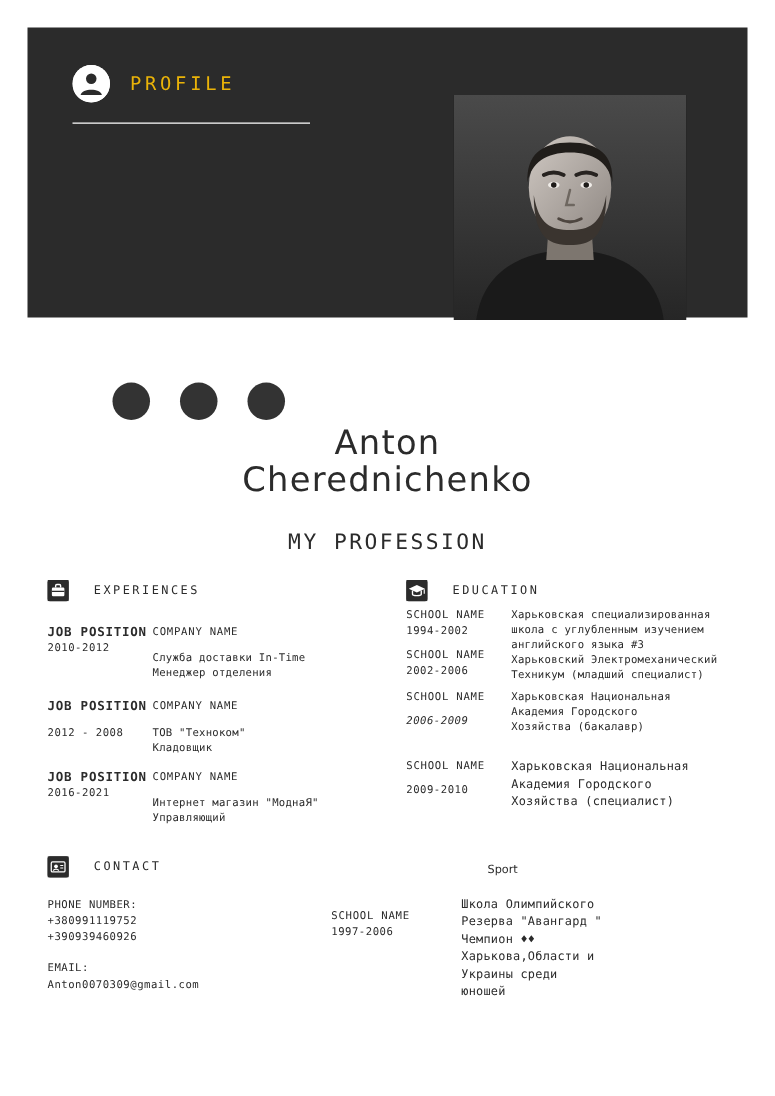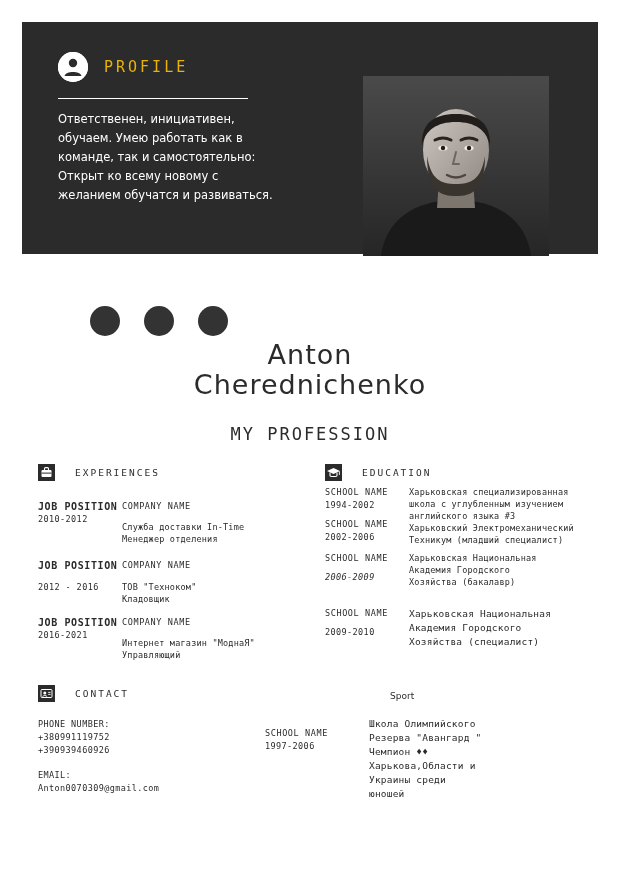--- a/index.html
+++ b/index.html
@@ -228,21 +228,20 @@
           <circle cx="15" cy="15" r="15" fill="#ffffff"></circle>
           <circle cx="15" cy="11" r="4.2" fill="#2b2b2b"></circle>
           <path d="M6.5 24 C7.5 18.5 22.5 18.5 23.5 24 Z" fill="#2b2b2b"></path>
         </svg>
       </span>
       <span class="profile-title">PROFILE</span>
     </div>
 
     <div class="profile-rule"></div>
 
-    <div class="profile-text">Ответственен, инициативен, обучаем. Умею работать как в команде, так и самостоятельно: Открыт ко всему новому с желанием обучатся и развиваться.</div>
 
     <div class="photo-frame">
       <svg width="186" height="180" viewBox="0 0 186 180">
         <defs>
           <linearGradient id="bgg" x1="0" y1="0" x2="0" y2="1">
             <stop offset="0%" stop-color="#4a4a4a"></stop>
             <stop offset="100%" stop-color="#262626"></stop>
           </linearGradient>
           <linearGradient id="skin" x1="0" y1="0" x2="1" y2="1">
             <stop offset="0%" stop-color="#cfc8c2"></stop>
@@ -308,21 +307,21 @@
     <div class="exp-right" style="top:0;">
       <div class="company">COMPANY NAME</div>
       <div class="detail" style="margin-top:8px;white-space:pre-line;">Служба доставки In-Time
 Менеджер отделения</div>
     </div>
   </div>
 
   <div class="entry" style="top:559px;left:0;width:620px;">
     <div class="exp-left" style="top:0;">
       <div class="role">JOB POSITION</div>
-      <div class="years" style="margin-top:9px;">2012 - 2016</div>
+      <div class="years" style="margin-top:9px;">2012 - 2008</div>
     </div>
     <div class="exp-right" style="top:0;">
       <div class="company">COMPANY NAME</div>
       <div class="detail" style="margin-top:9px;white-space:pre-line;">ТОВ "Техноком"
 Кладовщик</div>
     </div>
   </div>
 
   <div class="entry" style="top:616px;left:0;width:620px;">
     <div class="exp-left" style="top:0;">

